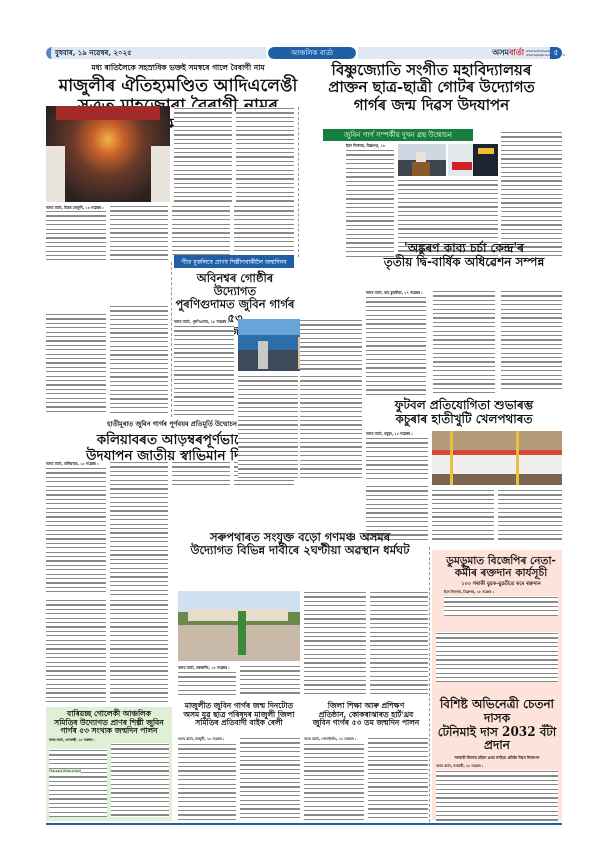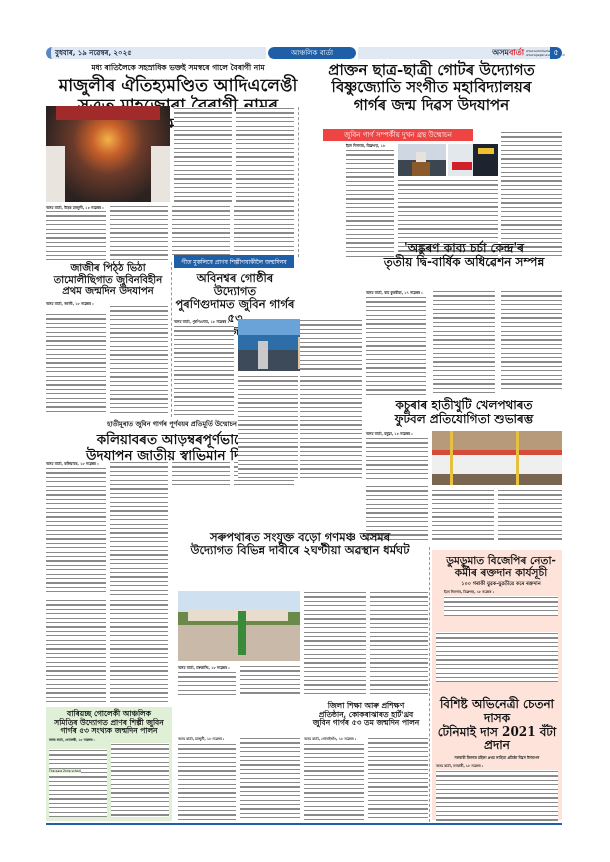--- a/index.html
+++ b/index.html
@@ -18,21 +18,21 @@
   .hdr-site { position: absolute; right: 14px; top: 2px; font-size: 3px; line-height: 4px; color:#333; width: 22px;}
   .hdr-page { position: absolute; right: 0; top: 0; width: 12px; height: 12px; background: #1f5fa8; color:#fff; font-size: 8px; line-height: 12px; text-align:center; border-radius: 0 6px 6px 0; }
 
   .kicker { font-size: 7.5px; text-align: center; font-weight: bold; }
   .hl { font-family: "DejaVu Serif", serif; font-weight: bold; text-align: center; line-height: 1.15; color:#111; }
   .body-text { font-size: 3.6px; line-height: 5px; color: #444; text-align: justify; overflow: hidden; }
   .body-text::before { content: ""; }
   .lines { background: repeating-linear-gradient(#fff 0, #fff 1px, #8a8a8a 1px, #8a8a8a 2.2px, #fff 2.2px, #fff 4.4px); }
   .photo { position: absolute; overflow: hidden; }
   .band { background: #1f5fa8; color: #fff; font-size: 7px; text-align: center; position: absolute; }
-  .pink { background: #ef4444; color: #fff; font-size: 7px; text-align: center; position: absolute; }
+  .pink { background: #15803d; color: #fff; font-size: 7px; text-align: center; position: absolute; }
   .sep-v { position: absolute; width: 0; border-left: 1px dashed #999; }
   .box-green { position: absolute; background: #dff0d6; }
   .box-peach { position: absolute; background: #fde3da; }
   .bottom-rule { position: absolute; left: 0; top: 776px; width: 516px; border-top: 2px solid #1f5fa8; }
   .abs { position: absolute; }
 </style>
 </head>
 <body>
 
 <div class="page">
@@ -62,28 +62,20 @@
     <div class="abs" style="left:0; top:40px; width:124px; height:56px; background: linear-gradient(90deg, #e9e4de 0 15%, transparent 15% 85%, #e9e4de 85%);"></div>
   </div>
   <div class="abs body-text lines" style="left:128px; top:60px; width:58px; height:96px;"></div>
   <div class="abs body-text lines" style="left:190px; top:60px; width:58px; height:96px;"></div>
   <div class="abs" style="left:0; top:158px; width:60px; font-size:3.6px; font-weight:bold;">অসম বাৰ্তা, উত্তৰ মাজুলী, ১৮ নৱেম্বৰ :</div>
   <div class="abs body-text lines" style="left:0; top:163px; width:60px; height:50px;"></div>
   <div class="abs body-text lines" style="left:64px; top:158px; width:58px; height:55px;"></div>
   <div class="abs body-text lines" style="left:126px; top:158px; width:58px; height:50px;"></div>
   <div class="abs body-text lines" style="left:188px; top:158px; width:60px; height:46px;"></div>
 
-  <div class="abs" style="left:0; top:215px; width:124px;">
-    <div class="hl" style="font-size:10px;">
-      <div>জাজীৰ পিঠ্ঠ ভিঠা</div>
-      <div>তামোলীছিগাত জুবিনবিহীন</div>
-      <div>প্ৰথম জন্মদিন উদযাপন</div>
-    </div>
-    <div style="font-size:3.6px; font-weight:bold; margin-top:4px;">অসম বাৰ্তা, জাজী, ১৮ নৱেম্বৰ :</div>
-  </div>
   <div class="abs body-text lines" style="left:0; top:266px; width:60px; height:100px;"></div>
   <div class="abs body-text lines" style="left:64px; top:258px; width:58px; height:108px;"></div>
 
   <div class="band" style="left:128px; top:208px; width:120px; height:13px; line-height:13px; font-size:6px;">গীত মুকলিৰে প্ৰাণৰ শিল্পীগৰাকীলৈ জন্মদিনৰ ওলগ</div>
   <div class="abs" style="left:128px; top:225px; width:122px;">
     <div class="hl" style="font-size:11.5px;">
       <div>অবিনশ্বৰ গোষ্ঠীৰ উদ্যোগত</div>
       <div>পুৰণিগুদামত জুবিন গাৰ্গৰ ৫৩</div>
       <div>সংখ্যক ওপজা দিন পালন</div>
     </div>
@@ -93,22 +85,22 @@
   <div class="photo" style="left:192px; top:272px; width:124px; height:52px; background: linear-gradient(180deg, #6aa3d8 0 30%, #2e6ea8 30% 60%, #3d4a5a 60%);">
     <div class="abs" style="left:20px; top:22px; width:10px; height:28px; background:#c9c9c9;"></div>
     <div class="abs" style="left:60px; top:18px; width:10px; height:32px; background:#e0c6a0;"></div>
     <div class="abs" style="left:92px; top:16px; width:12px; height:34px; background:#3a4f7a;"></div>
   </div>
   <div class="abs body-text lines" style="left:192px; top:328px; width:60px; height:42px;"></div>
   <div class="abs body-text lines" style="left:254px; top:328px; width:62px; height:42px;"></div>
 
   <div class="abs" style="left:255px; top:15px; width:261px;">
     <div class="hl" style="font-size:15px;">
+      <div>বিষ্ণুজ্যোতি সংগীত মহাবিদ্যালয়ৰ</div>
       <div>প্ৰাক্তন ছাত্ৰ-ছাত্ৰী গোটৰ উদ্যোগত</div>
-      <div>বিষ্ণুজ্যোতি সংগীত মহাবিদ্যালয়ৰ</div>
       <div>গাৰ্গৰ জন্ম দিৱস উদযাপন</div>
     </div>
   </div>
   <div class="pink" style="left:277px; top:82px; width:150px; height:12px; line-height:12px;">জুবিন গাৰ্গ সম্পৰ্কীয় দুখন গ্ৰন্থ উন্মোচন</div>
   <div class="abs body-text lines" style="left:455px; top:84px; width:61px; height:126px;"></div>
   <div class="abs" style="left:300px; top:96px; width:48px; font-size:3.6px; font-weight:bold;">ইমন দিলদাৰ, ডিব্ৰুগড়, ১৮ নৱেম্বৰ :</div>
   <div class="abs body-text lines" style="left:300px; top:102px; width:48px; height:108px;"></div>
   <div class="photo" style="left:352px; top:97px; width:48px; height:32px; background: linear-gradient(180deg, #cfd8e2 0 50%, #3c4650 50%);">
     <div class="abs" style="left:18px; top:8px; width:10px; height:24px; background:#e7e2dc;"></div>
     <div class="abs" style="left:14px; top:18px; width:18px; height:14px; background:#8a5a2a;"></div>
@@ -142,22 +134,22 @@
   <div class="abs body-text lines" style="left:0; top:420px; width:60px; height:128px;"></div>
   <div class="abs body-text lines" style="left:64px; top:414px; width:58px; height:134px;"></div>
   <div class="abs body-text lines" style="left:126px; top:414px; width:58px; height:24px;"></div>
   <div class="abs body-text lines" style="left:188px; top:414px; width:60px; height:24px;"></div>
 
   <div class="abs body-text lines" style="left:192px; top:372px; width:60px; height:60px;"></div>
   <div class="abs body-text lines" style="left:254px; top:372px; width:62px; height:60px;"></div>
 
   <div class="abs" style="left:320px; top:352px; width:196px;">
     <div class="hl" style="font-size:12px;">
+      <div>ফুটবল প্ৰতিযোগিতা শুভাৰম্ভ</div>
       <div>কচুৰাৰ হাতীখুটি খেলপথাৰত</div>
-      <div>ফুটবল প্ৰতিযোগিতা শুভাৰম্ভ</div>
     </div>
   </div>
   <div class="abs" style="left:320px; top:384px; width:62px; font-size:3.6px; font-weight:bold;">অসম বাৰ্তা, কচুৱা, ১৮ নৱেম্বৰ :</div>
   <div class="abs body-text lines" style="left:320px; top:390px; width:62px; height:44px;"></div>
   <div class="photo" style="left:386px; top:384px; width:130px; height:54px; background: linear-gradient(180deg, #b79a7a 0 35%, #d64a3a 35% 45%, #efefef 45% 80%, #7a6550 80%);">
     <div class="abs" style="left:18px; top:0; width:3px; height:54px; background:#e8c040;"></div>
     <div class="abs" style="left:84px; top:0; width:3px; height:54px; background:#e8c040;"></div>
   </div>
   <div class="abs body-text lines" style="left:386px; top:442px; width:62px; height:54px;"></div>
   <div class="abs body-text lines" style="left:452px; top:442px; width:64px; height:54px;"></div>
@@ -188,39 +180,46 @@
     </div>
     <div style="font-size:5px; font-weight:bold; text-align:center; margin-top:2px;">১০০ গৰাকী যুৱক-যুৱতীয়ে কৰে ৰক্তদান</div>
     <div style="font-size:3.4px; font-weight:bold; margin:2px 4px 0;">ইমন দিলদাৰ, ডিব্ৰুগড়, ১৮ নৱেম্বৰ :</div>
     <div class="body-text lines" style="margin:1px 4px; height:20px;"></div>
   </div>
 
   <div class="box-peach" style="left:386px; top:581px; width:130px; height:192px;">
     <div class="body-text lines" style="margin:4px 4px; height:50px;"></div>
     <div class="hl" style="font-size:12px; margin-top:16px;">
       <div>বিশিষ্ট অভিনেত্ৰী চেতনা দাসক</div>
-      <div>টেনিমাই দাস 2021 বঁটা প্ৰদান</div>
+      <div>টেনিমাই দাস 2032 বঁটা প্ৰদান</div>
     </div>
     <div style="font-size:3.6px; font-weight:bold; text-align:center; margin-top:2px;">নলবাৰী জিলাৰ মহিলা প্ৰথম সাহিত্য প্ৰতিষ্ঠা দিৱস উদযাপন</div>
     <div style="font-size:3.4px; font-weight:bold; margin:2px 4px 0;">অসম বাৰ্তা, নলবাৰী, ১৮ নৱেম্বৰ :</div>
     <div class="body-text lines" style="margin:1px 4px; height:56px;"></div>
   </div>
 
   <div class="box-green" style="left:0; top:660px; width:126px; height:114px;">
     <div class="hl" style="font-size:7.5px; margin-top:3px;">
       <div>বাৰিয়চ্ছ গোলেকী আঞ্চলিক</div>
       <div>সমিতিৰ উদ্যোগত প্ৰাণৰ শিল্পী জুবিন</div>
       <div>গাৰ্গৰ ৫৩ সংখ্যক জন্মদিন পালন</div>
     </div>
     <div style="font-size:3.2px; font-weight:bold; margin:2px 3px 0;">অসম বাৰ্তা, গোলেকী, ১৮ নৱেম্বৰ :</div>
     <div class="abs body-text lines" style="left:3px; top:42px; width:58px; height:68px;"></div>
     <div class="abs body-text lines" style="left:65px; top:36px; width:58px; height:74px;"></div>
     <div class="abs" style="left:3px; top:62px; font-size:3px; background:#dff0d6;">The east Zone school</div>
   </div>
 
+  <div class="abs" style="left:132px; top:655px; width:122px;">
+    <div class="hl" style="font-size:7.5px;">
+      <div>মাজুলীত জুবিন গাৰ্গৰ জন্ম দিনটোত</div>
+      <div>অসম যুৱ ছাত্ৰ পৰিষদৰ মাজুলী জিলা</div>
+      <div>সমিতিৰ প্ৰতিবাদী বাইক ৰেলী</div>
+    </div>
+  </div>
   <div class="abs" style="left:132px; top:690px; width:60px; font-size:3.4px; font-weight:bold;">অসম বাৰ্তা, মাজুলী, ১৮ নৱেম্বৰ :</div>
   <div class="abs body-text lines" style="left:132px; top:696px; width:58px; height:78px;"></div>
   <div class="abs body-text lines" style="left:194px; top:690px; width:60px; height:84px;"></div>
 
   <div class="abs" style="left:258px; top:655px; width:124px;">
     <div class="hl" style="font-size:7.5px;">
       <div>জিলা শিক্ষা আৰু প্ৰশিক্ষণ</div>
       <div>প্ৰতিষ্ঠান, কোকৰাঝাৰত হাৰ্ট'থ্ৰব</div>
       <div>জুবিন গাৰ্গৰ ৫৩ তম জন্মদিন পালন</div>
     </div>

